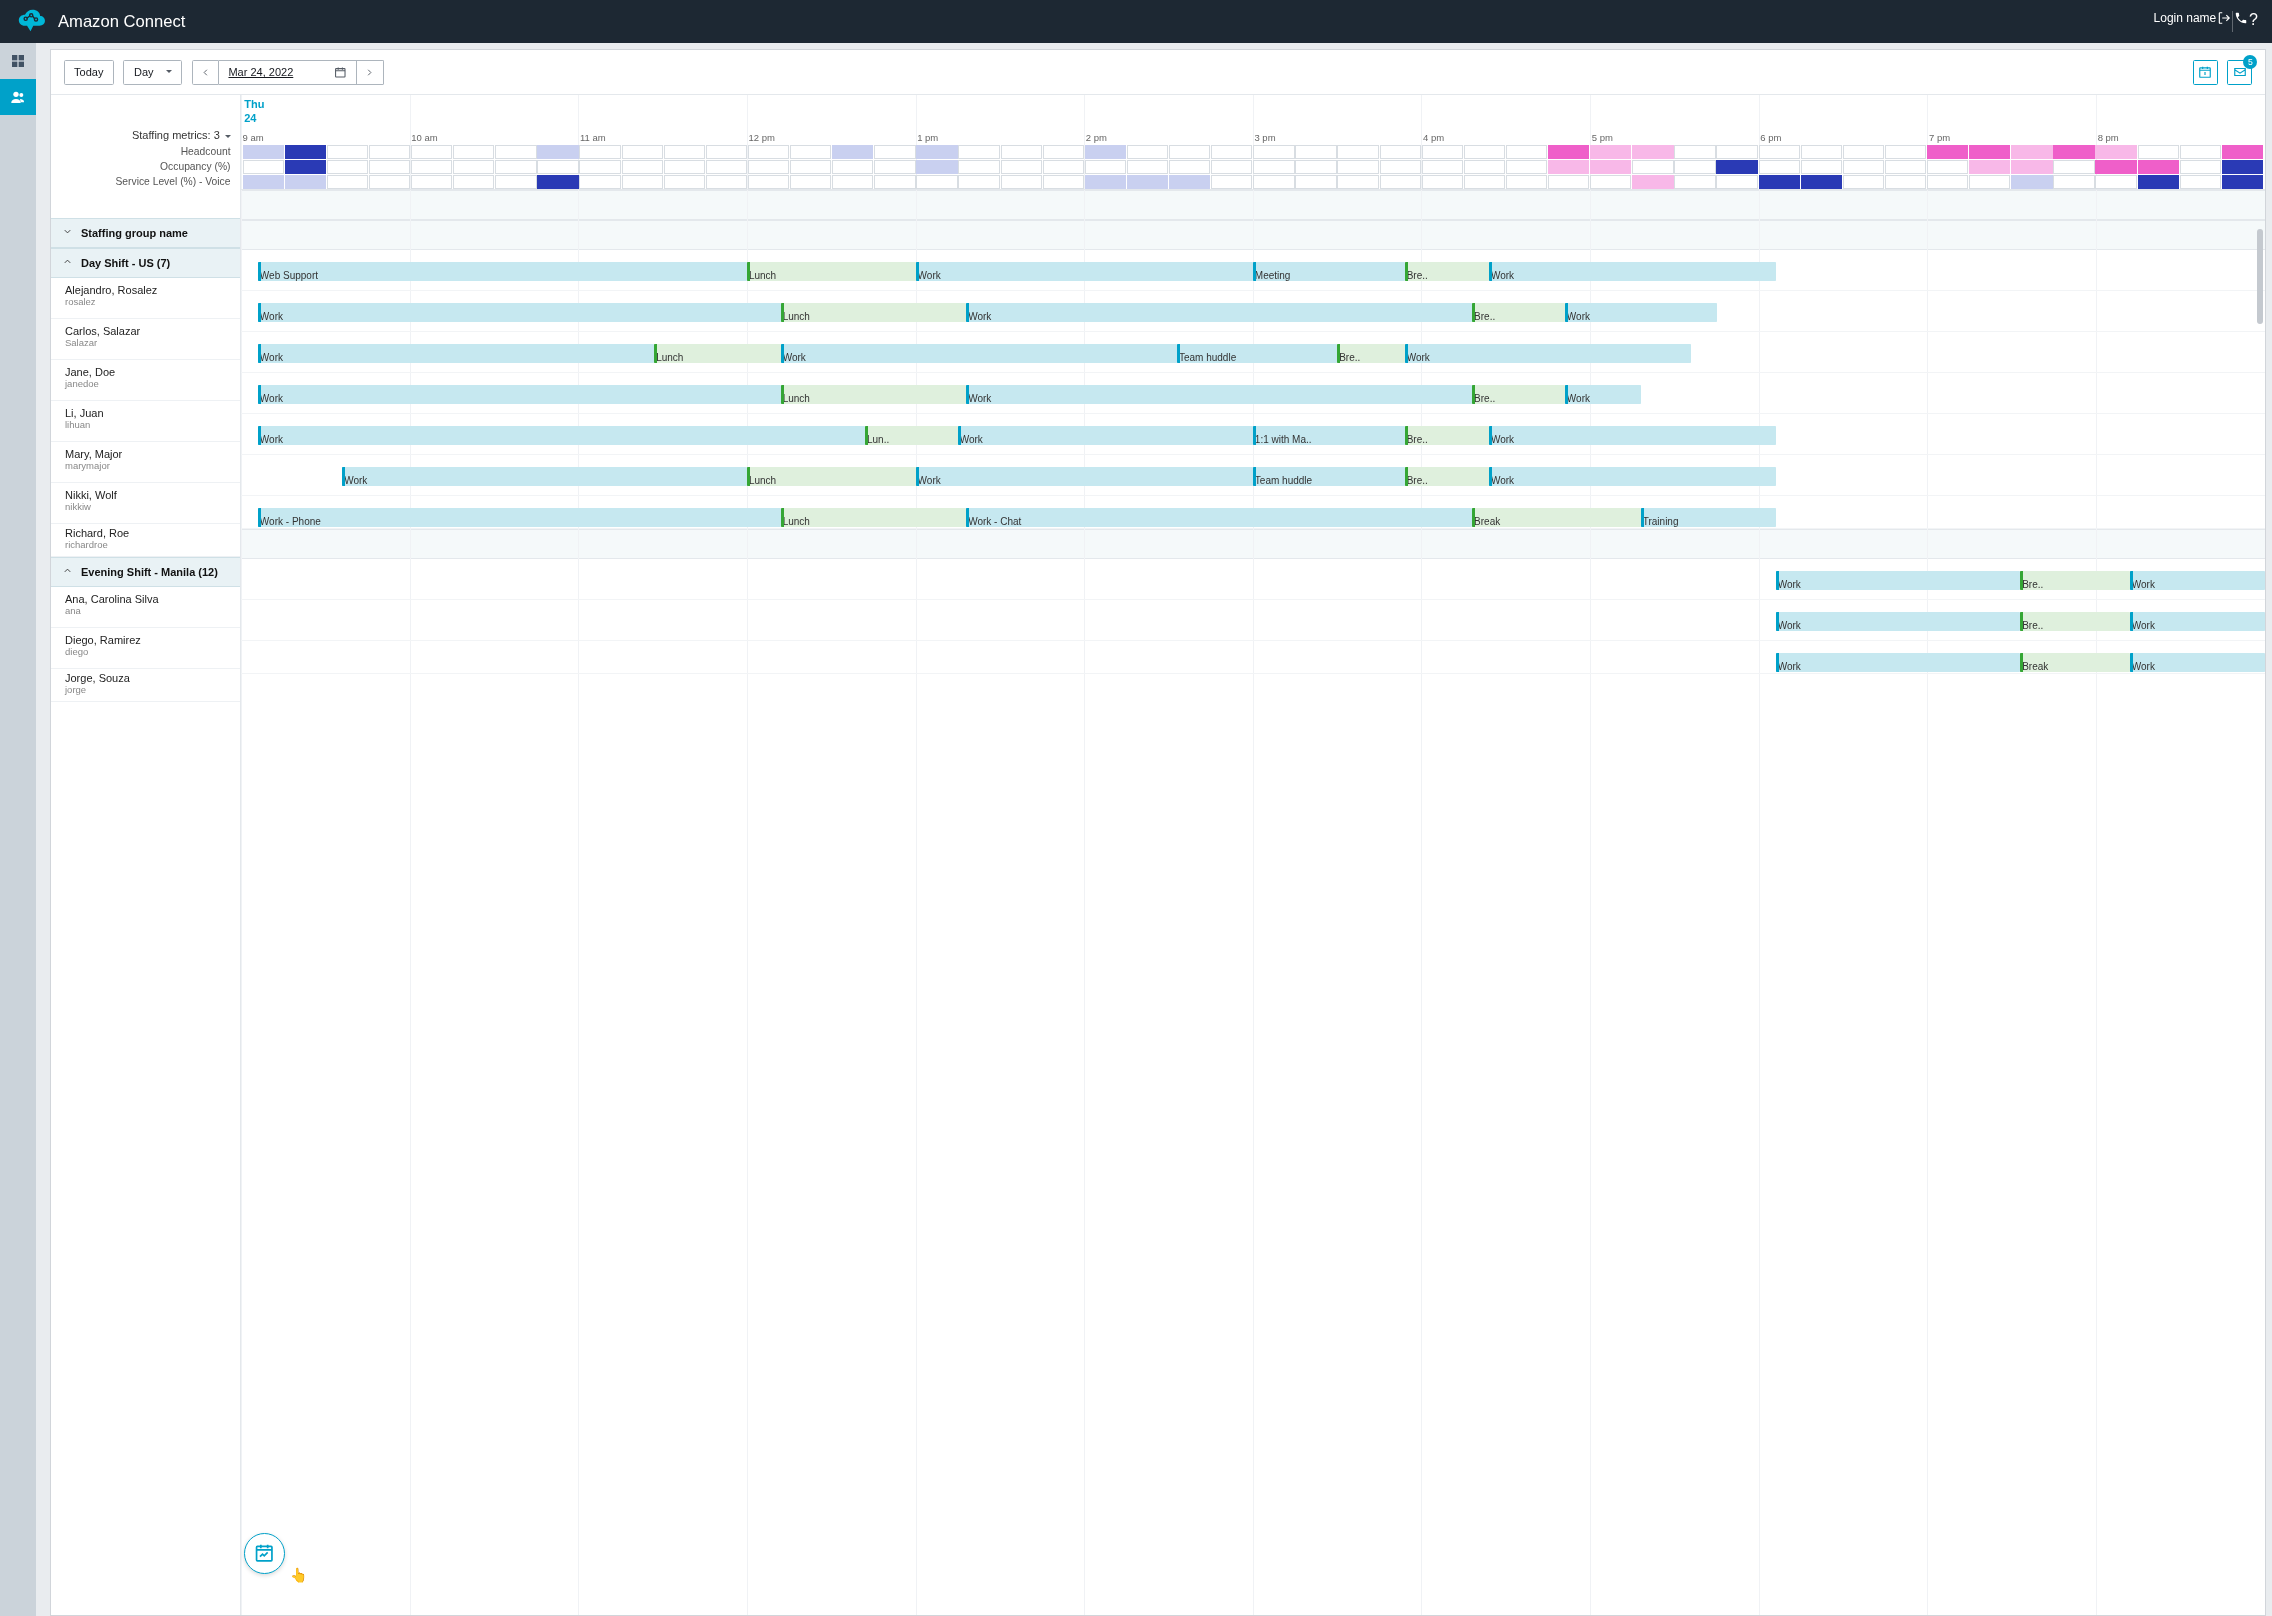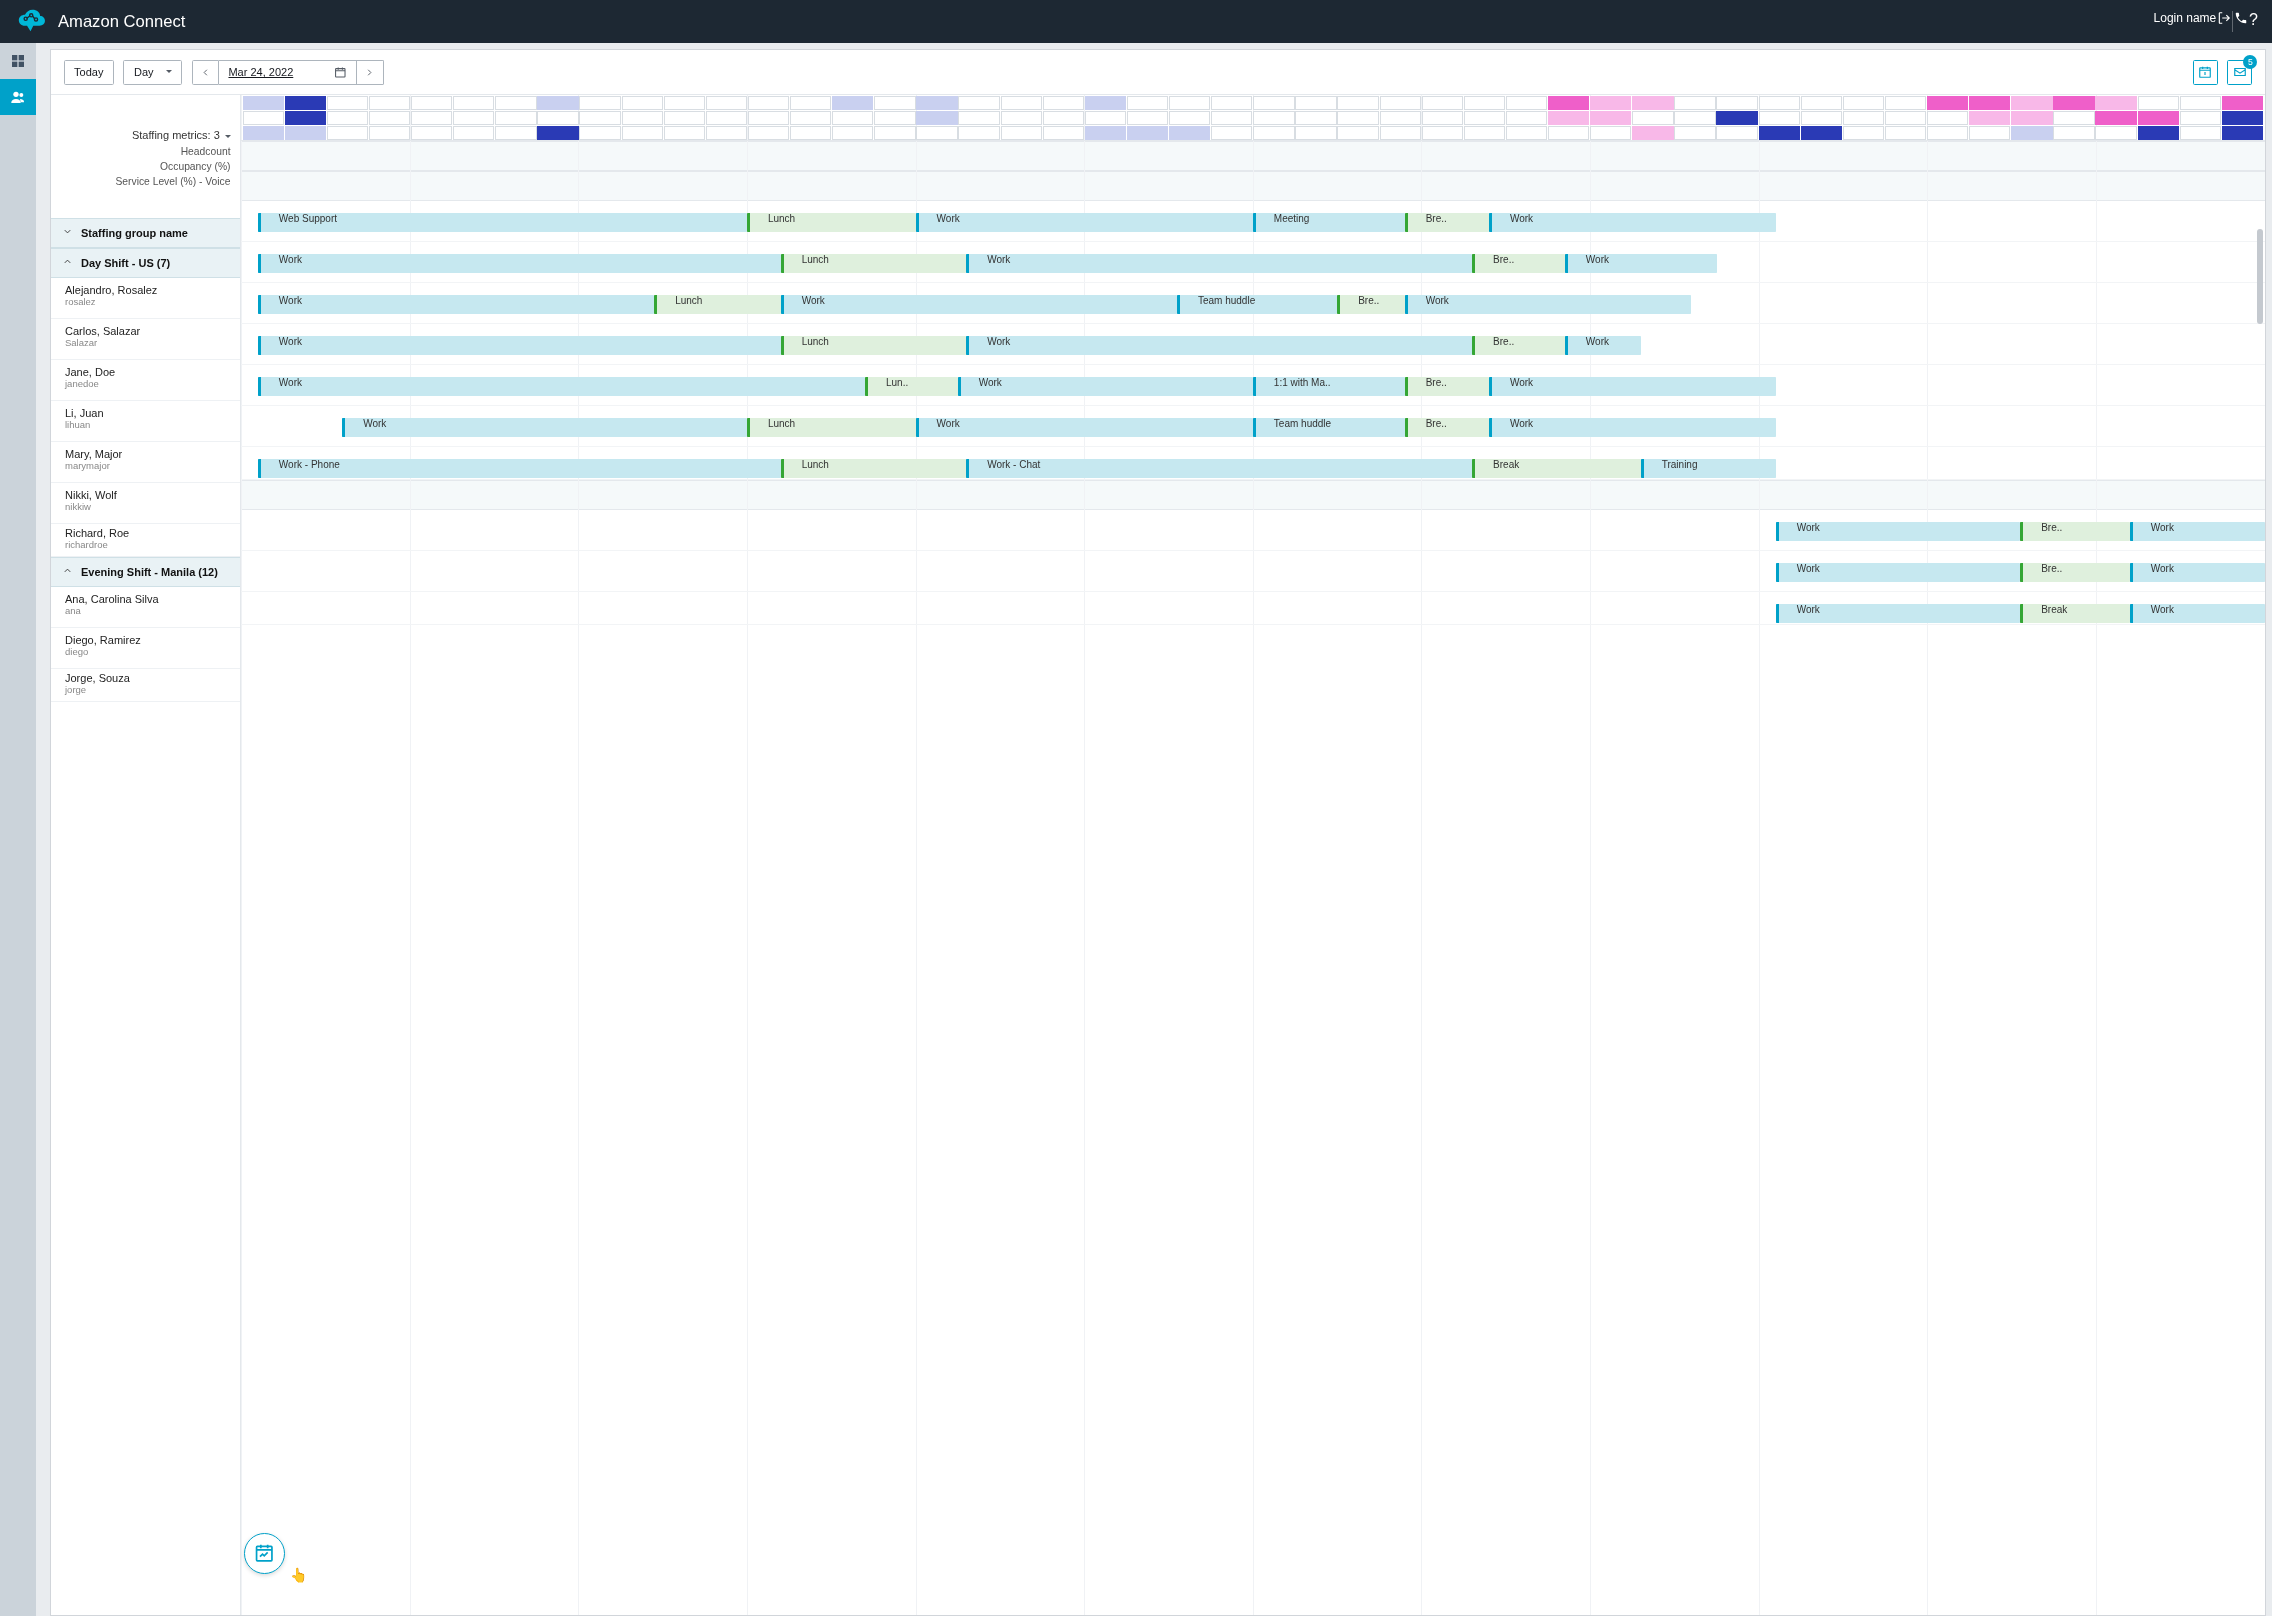--- a/index.html
+++ b/index.html
@@ -79,21 +79,21 @@
 .group-header .chev svg { width: 11px; height: 11px; }
 .agent-row { height: 41px; border-bottom: 0.8px solid #eef1f4; padding: 6.3px 11px 0 14px; }
 .agent-row.compact { height: 33px; padding-top: 3.2px; }
 .agent-name { font-size: 11px; color: #222; }
 .agent-user { font-size: 9.5px; color: #888; }
 
 
 .lane-group-header { height: 30px; background: #f5f9fa; border-bottom: 0.8px solid #e4e8ec; border-top: 0.8px solid #e4e8ec; }
 .lane { height: 41px; border-bottom: 0.8px solid #f2f4f6; position: relative; }
 .lane.compact { height: 33px; }
-.seg { position: absolute; top: 12px; height: 19px; border-radius: 0.8px; font-size: 10px; color: #333; display: flex; align-items: flex-start; padding-left: 21px; white-space: nowrap; overflow: hidden; }
+.seg { position: absolute; top: 12px; height: 19px; border-radius: 0.8px; font-size: 10px; color: #333; display: flex; align-items: flex-end; padding-left: 2px; white-space: nowrap; overflow: hidden; }
 .seg .tick { position: absolute; left: 0; top: 0; bottom: 0; width: 3.2px; }
 .t-work    { background: #c6e8f0; }   .t-work .tick    { background: #00a1c9; }
 .t-lunch   { background: #dff0dd; }   .t-lunch .tick   { background: #35a635; }
 .t-break   { background: #dff0dd; }   .t-break .tick   { background: #35a635; }
 .t-meeting { background: #c6e8f0; }   .t-meeting .tick { background: #00a1c9; }
 .t-team    { background: #c6e8f0; }   .t-team .tick    { background: #00a1c9; }
 .t-phone   { background: #c6e8f0; }   .t-phone .tick   { background: #00a1c9; }
 .t-chat    { background: #c6e8f0; }   .t-chat .tick    { background: #00a1c9; }
 .t-train   { background: #c6e8f0; }   .t-train .tick   { background: #00a1c9; }
 
@@ -296,20 +296,38 @@
               <div></div>
               <div></div>
               <div></div>
               <div></div>
               <div></div>
               <div></div>
               <div></div>
               <div></div>
             </div>
           <div class="timeline-header">
+            <div class="hours-row" id="hours-row">
+              <div class="day-label">
+                <div>Thu</div>
+                <div>24</div>
+              </div>
+            <div class="hour-tick">9 am</div>
+                <div class="hour-tick">10 am</div>
+                <div class="hour-tick">11 am</div>
+                <div class="hour-tick">12 pm</div>
+                <div class="hour-tick">1 pm</div>
+                <div class="hour-tick">2 pm</div>
+                <div class="hour-tick">3 pm</div>
+                <div class="hour-tick">4 pm</div>
+                <div class="hour-tick">5 pm</div>
+                <div class="hour-tick">6 pm</div>
+                <div class="hour-tick">7 pm</div>
+                <div class="hour-tick">8 pm</div>
+              </div>
             <div id="metric-grid">
                 <div class="metric-grid-row">
                   <div class="cell c-blue1"></div>
                   <div class="cell c-blue2"></div>
                   <div class="cell"></div>
                   <div class="cell"></div>
                   <div class="cell"></div>
                   <div class="cell"></div>
                   <div class="cell"></div>
                   <div class="cell c-blue1"></div>

